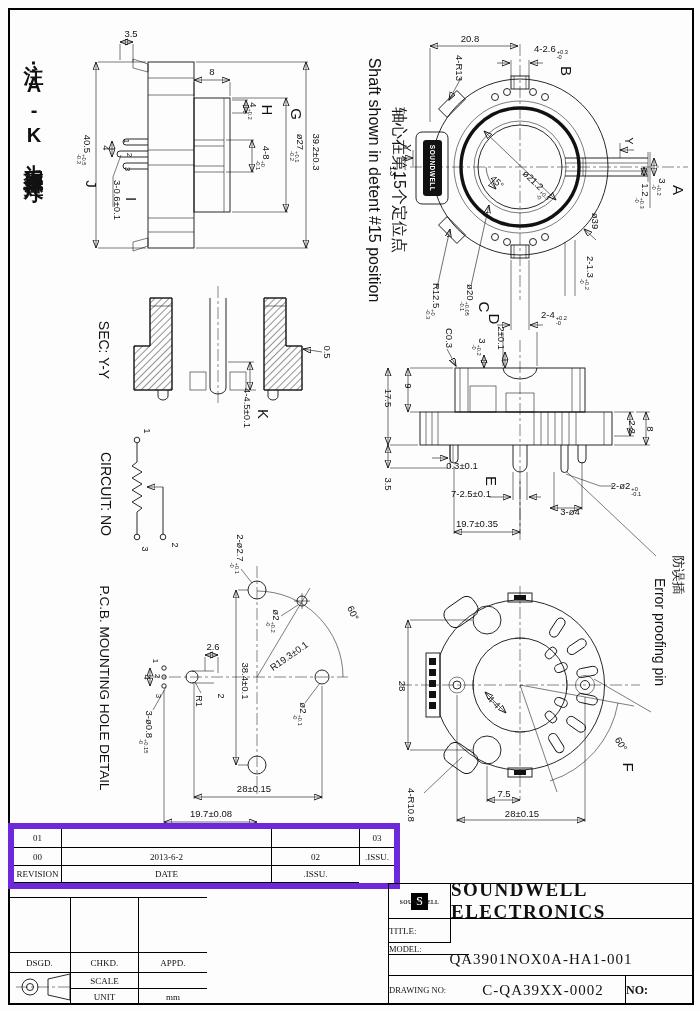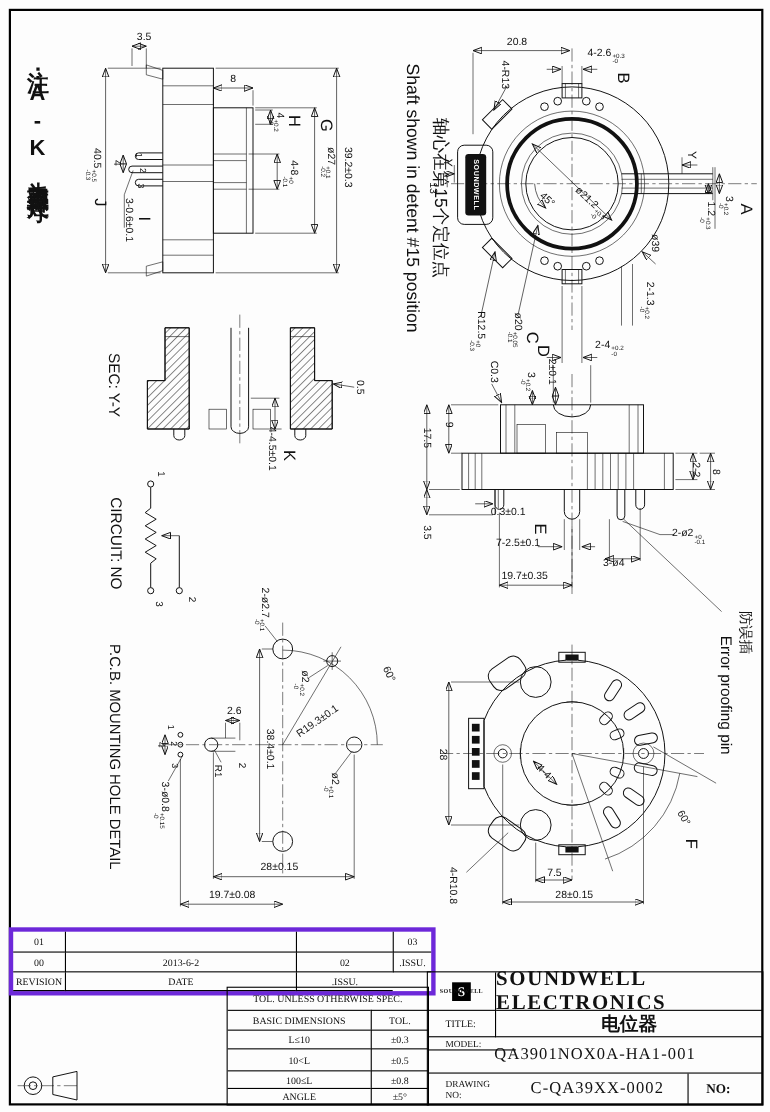--- a/index.html
+++ b/index.html
@@ -18,37 +18,37 @@
   
   #labels{position:absolute;left:0;top:0;width:700px;height:1011px;}
   .lbl{position:absolute;white-space:nowrap;line-height:1;color:#111;}
   .lbl .tol{display:inline-flex;flex-direction:column;vertical-align:-2px;margin-left:1px;}
   .lbl .tol i{font-style:normal;font-size:0.6em;line-height:0.95em;}
   .wl{color:#fff;font-weight:bold;letter-spacing:0.5px;}
   .vm{writing-mode:vertical-rl;text-orientation:upright;font-weight:bold;letter-spacing:3px;}
   
   .tb{position:absolute;font-family:"Liberation Serif",serif;font-size:9px;}
   .tb div{box-sizing:border-box;display:flex;align-items:center;justify-content:center;}
-  #revtable{left:8px;top:843px;width:380px;height:54px;display:grid;
+  #revtable{left:8px;top:823px;width:380px;height:54px;display:grid;
             grid-template-columns:47px 210px 88px 35px;grid-template-rows:19px 18px 17px;
-            border:4px solid #6d28d9;}
+            border:6px solid #6d28d9;}
   #revtable div{border-left:1px solid #000;border-bottom:1px solid #000;}
   #revtable div:nth-child(4n+1){border-left:none;}
   #toltable{left:206px;top:897px;width:182px;height:106px;display:grid;
             grid-template-columns:130px 52px;grid-template-rows:20px 18px 17px 20px 16px 15px;
             border:1px solid #000;}
   #toltable div{border-top:1px solid #000;}
   #toltable div:nth-child(2n+1):not(:first-child){border-left:1px solid #000;}
   #toltable .sp{grid-column:1/3;border-top:none;}
   #sigblock{left:8px;top:897px;width:198px;height:106px;border:1px solid #000;border-right:none;}
   #sigblock div{position:absolute;}
   #rightblock{left:388px;top:883px;width:304px;height:120px;border:1px solid #000;}
   #rightblock div{position:absolute;}
   .bb{border-bottom:1px solid #000;} .br{border-right:1px solid #000;}
-  .lab{justify-content:flex-start !important;padding-left:16px;}
+  .lab{justify-content:flex-start !important;padding-left:0;}
   #companyname{font-size:19px;font-weight:bold;letter-spacing:1.5px;font-family:"Liberation Serif",serif;}
   #titlevalue{font-size:17px;font-weight:bold;}
   #modelvalue{font-size:15px;letter-spacing:1px;}
   #dnvalue{font-size:15px;letter-spacing:1px;}
   #nolabel{font-size:12px;font-weight:bold;}
   .small{font-size:8.5px;}
   #logo{display:flex;flex-direction:column;align-items:center;justify-content:center;}
   #logosq{width:17px;height:17px;background:#000;color:#fff;font-weight:bold;font-size:12px;
           display:flex;align-items:center;justify-content:center;font-family:"Liberation Serif",serif;}
   #logotxt{font-size:5.5px;font-weight:bold;letter-spacing:0.4px;margin-top:1px;}
@@ -394,21 +394,21 @@
           <i>-0</i>
         </span></span>
       <span class="lbl" style="left: 408px; top: 386px; font-size: 9.5px; transform: translate(-50%, -50%) rotate(90deg);"><span>9</span></span>
       <span class="lbl" style="left: 388px; top: 398px; font-size: 9.5px; transform: translate(-50%, -50%) rotate(90deg);"><span>17.5</span></span>
       <span class="lbl" style="left: 388px; top: 484px; font-size: 9.5px; transform: translate(-50%, -50%) rotate(90deg);"><span>3.5</span></span>
       <span class="lbl" style="left: 632px; top: 427px; font-size: 9.5px; transform: translate(-50%, -50%) rotate(90deg);"><span>2-2</span></span>
       <span class="lbl" style="left: 650px; top: 429px; font-size: 9.5px; transform: translate(-50%, -50%) rotate(90deg);"><span>8</span></span>
       <span class="lbl" style="left: 462px; top: 466px; font-size: 9.5px; transform: translate(-50%, -50%) rotate(0deg);"><span>0.3±0.1</span></span>
       <span class="lbl" style="left: 491px; top: 481px; font-size: 15px; transform: translate(-50%, -50%) rotate(90deg);"><span>E</span></span>
       <span class="lbl" style="left: 471px; top: 494px; font-size: 9.5px; transform: translate(-50%, -50%) rotate(0deg);"><span>7-2.5±0.1</span></span>
-      <span class="lbl" style="left: 558px; top: 512px; font-size: 9.5px; transform: translate(-50%, -50%) rotate(0deg);"><span>3-ø4</span></span>
+      <span class="lbl" style="left: 570px; top: 512px; font-size: 9.5px; transform: translate(-50%, -50%) rotate(0deg);"><span>3-ø4</span></span>
       <span class="lbl" style="left: 626px; top: 489px; font-size: 9.5px; transform: translate(-50%, -50%) rotate(0deg);"><span>2-ø2</span><span class="tol">
           <i>+0</i>
           <i>-0.1</i>
         </span></span>
       <span class="lbl" style="left: 477px; top: 524px; font-size: 9.5px; transform: translate(-50%, -50%) rotate(0deg);"><span>19.7±0.35</span></span>
       <span class="lbl" style="left: 327px; top: 352px; font-size: 9.5px; transform: translate(-50%, -50%) rotate(90deg);"><span>0.5</span></span>
       <span class="lbl" style="left: 263px; top: 414px; font-size: 15px; transform: translate(-50%, -50%) rotate(90deg);"><span>K</span></span>
       <span class="lbl" style="left: 247px; top: 408px; font-size: 9.5px; transform: translate(-50%, -50%) rotate(90deg);"><span>4-4.5±0.1</span></span>
       <span class="lbl" style="left: 146px; top: 431px; font-size: 9px; transform: translate(-50%, -50%) rotate(90deg);"><span>1</span></span>
       <span class="lbl" style="left: 174px; top: 545px; font-size: 9px; transform: translate(-50%, -50%) rotate(90deg);"><span>2</span></span>
@@ -457,43 +457,42 @@
     <div>03</div>
     <div>00</div>
     <div>2013-6-2</div>
     <div>02</div>
     <div>.ISSU.</div>
     <div>REVISION</div>
     <div>DATE</div>
     <div>.ISSU.</div>
   </div>
 
-  <div id="toltable" class="tb">
-    <div class="sp">TOL. UNLESS OTHERWISE SPEC.</div>
-    <div>BASIC DIMENSIONS</div>
-    <div>TOL.</div>
-    <div>L≤10</div>
-    <div>±0.3</div>
-    <div>10&lt;L</div>
-    <div>±0.5</div>
-    <div>100≤L</div>
-    <div>±0.8</div>
-    <div>ANGLE</div>
-    <div>±5°</div>
+
+  <div id="sigblock" class="tb">
+    <div class="br bb" style="left:0;top:0;width:62px;height:55px;"></div>
+    <div class="br bb" style="left:62px;top:0;width:68px;height:55px;"></div>
+    <div class="bb" style="left:130px;top:0;width:68px;height:55px;"></div>
+    <div class="br bb" style="left:0;top:55px;width:62px;height:20px;">DSGD.</div>
+    <div class="br bb" style="left:62px;top:55px;width:68px;height:20px;">CHKD.</div>
+    <div class="bb" style="left:130px;top:55px;width:68px;height:20px;">APPD.</div>
+    <div class="br" style="left:0;top:75px;width:62px;height:31px;"></div>
+    <div class="br bb" style="left:62px;top:75px;width:68px;height:16px;">SCALE</div>
+    <div class="bb" style="left:130px;top:75px;width:68px;height:16px;"></div>
+    <div class="br" style="left:62px;top:91px;width:68px;height:15px;">UNIT</div>
+    <div style="left:130px;top:91px;width:68px;height:15px;">mm</div>
   </div>
-
 
   <div id="rightblock" class="tb">
     <div id="logo" class="br bb" style="left:0;top:0;width:62px;height:35px;">
       <div id="logosq">S</div>
       <div id="logotxt">SOUNDWELL</div>
     </div>
     <div id="companyname" class="bb" style="left:62px;top:0;width:242px;height:35px;">SOUNDWELL ELECTRONICS</div>
     <div class="br bb lab" style="left:0;top:35px;width:62px;height:24px;">TITLE:</div>
-    <div id="titlevalue" class="bb" style="left:62px;top:35px;width:242px;height:24px;">电位器</div>
     <div class="bb lab small" style="left:0;top:59px;width:80px;height:12px;">MODEL:</div>
     <div id="modelvalue" class="bb" style="left:0;top:59px;width:304px;height:33px;">QA3901NOX0A-HA1-001</div>
     <div class="lab small" style="left:0;top:92px;width:72px;height:28px;align-items:center;">DRAWING NO:</div>
     <div id="dnvalue" class="br" style="left:72px;top:92px;width:165px;height:28px;">C-QA39XX-0002</div>
     <div id="nolabel" class="lab" style="left:237px;top:92px;width:67px;height:28px;">NO:</div>
   </div>
 
 </div>
 
 </body></html>

